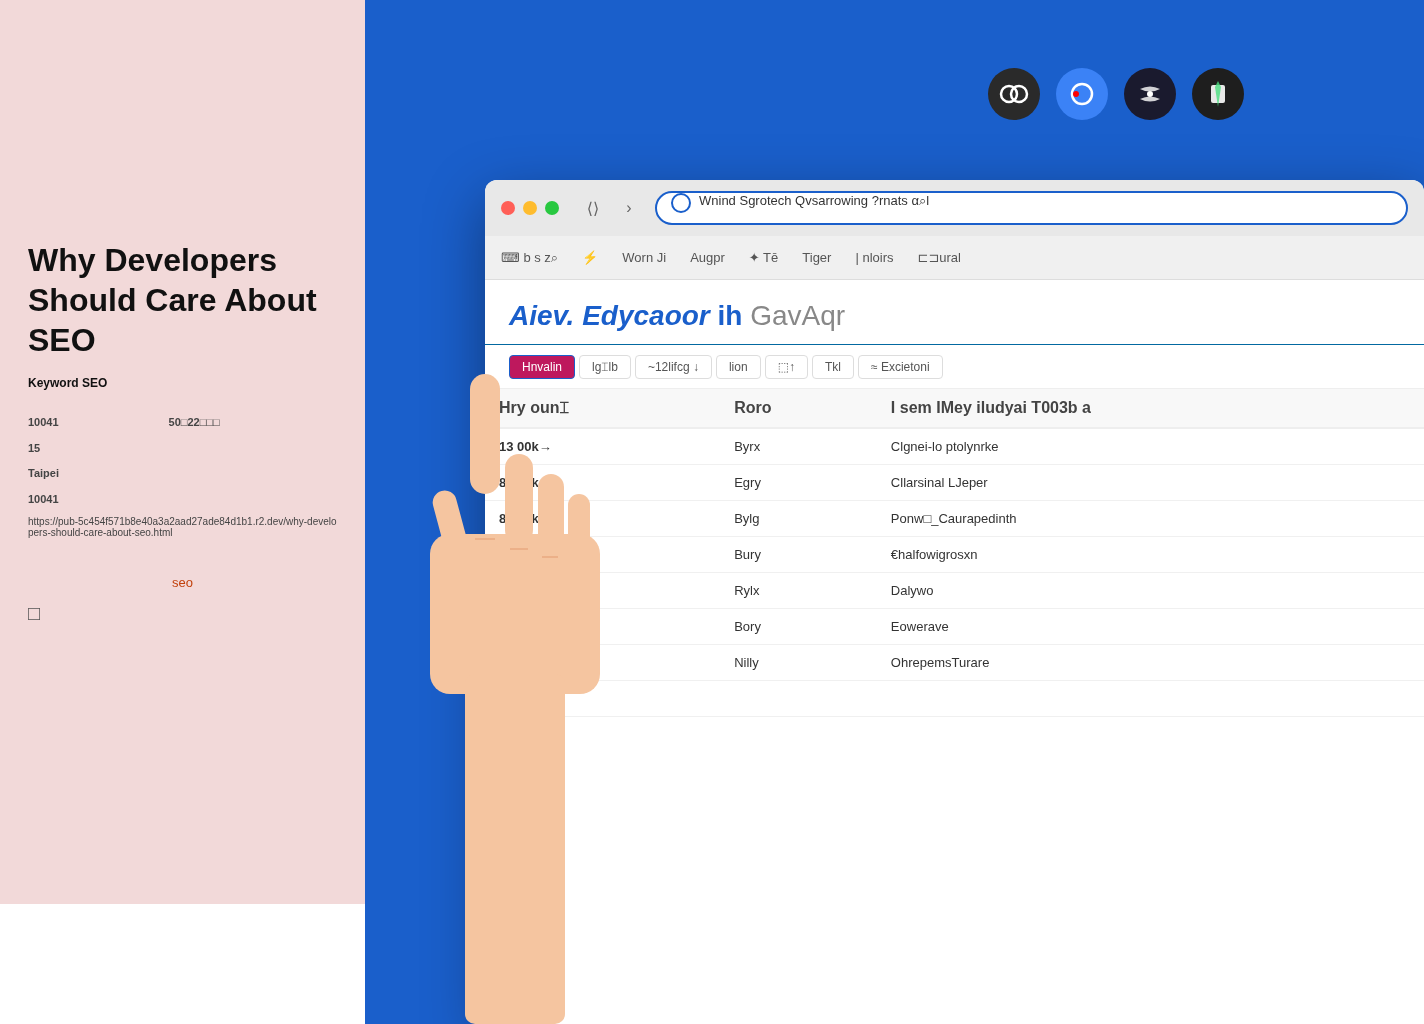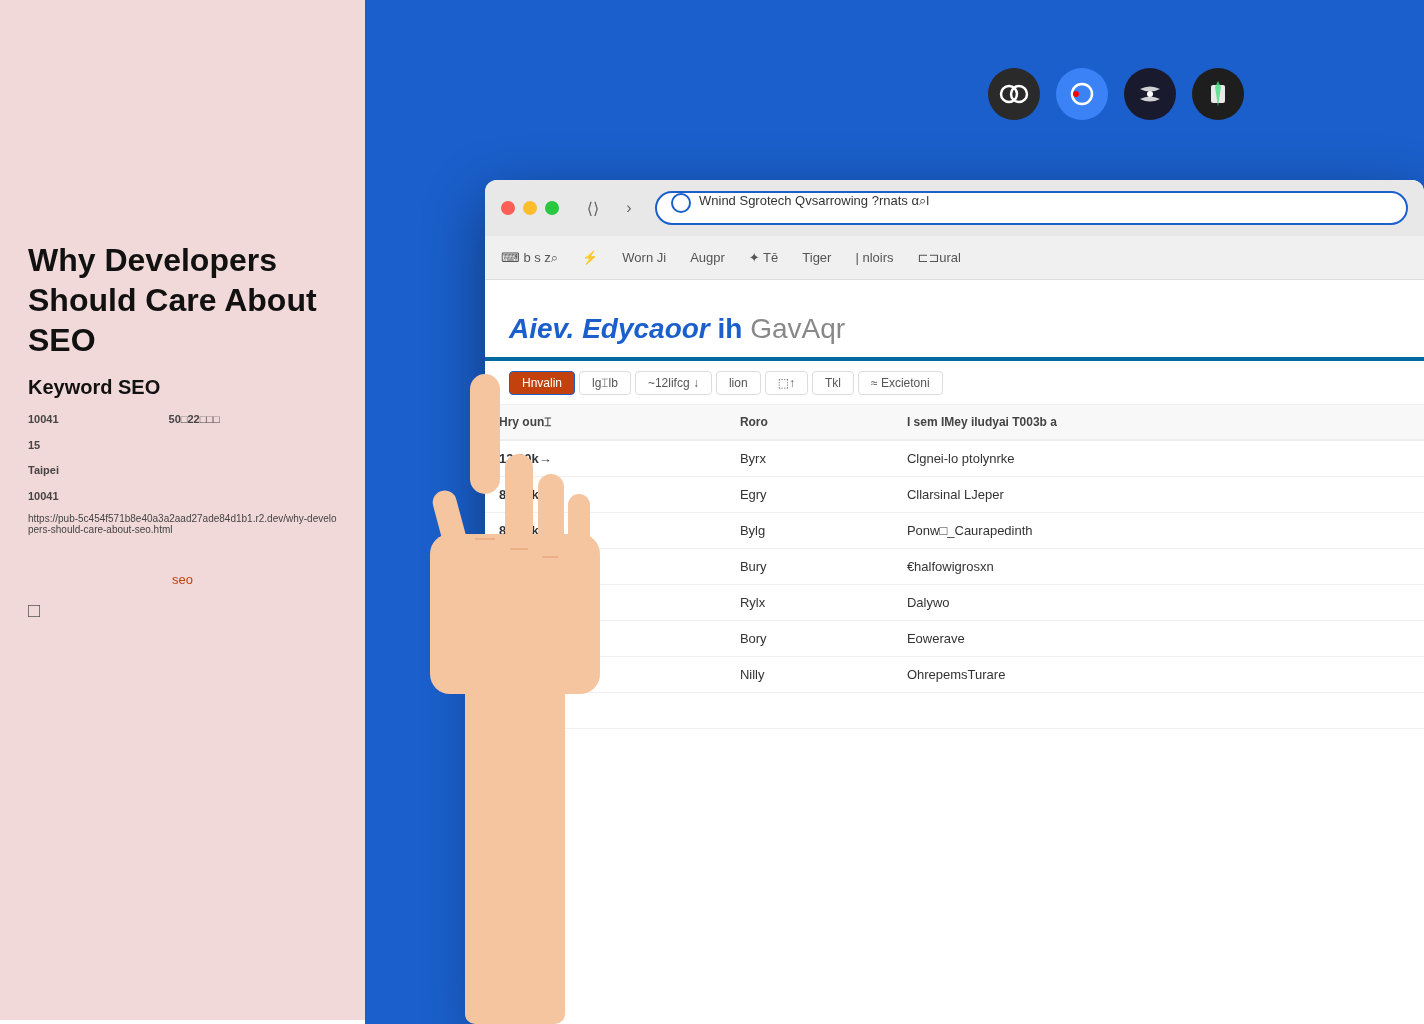--- a/index.html
+++ b/index.html
@@ -9,42 +9,42 @@
       overflow: hidden;
       display: flex;
       font-family: -apple-system, BlinkMacSystemFont, 'Segoe UI', sans-serif;
     }
 
     
     .left-panel {
       width: 365px;
       min-width: 365px;
       background: #f2d9d9;
-      height: 1020px;
+      height: 904px;
       padding: 40px 28px;
       display: flex;
       flex-direction: column;
       gap: 8px;
       position: relative;
     }
 
     .left-panel .article-title {
       font-size: 32px;
       font-weight: 700;
       color: #111;
       line-height: 1.25;
       margin-bottom: 8px;
       margin-top: 200px;
     }
 
     .left-panel .keyword-label {
-      font-size: 20px;
+      font-size: 12px;
       font-weight: 600;
       color: #111;
-      margin-bottom: 4px;
+      margin-bottom: 16px;
     }
 
     .left-panel .meta-info {
       font-size: 11px;
       color: #444;
       line-height: 1.6;
       font-weight: bold;
     }
 
     .left-panel .url-info {
@@ -206,22 +206,22 @@
     }
 
     
     .browser-content {
       background: white;
       height: calc(100% - 100px);
       overflow: hidden;
     }
 
     .content-header {
-      padding: 33px 24px 12px;
-      border-bottom: 4px solid #0369a1;
+      padding: 20px 24px 12px;
+      border-bottom: 1px solid #0369a1;
     }
 
     .content-title {
       font-size: 28px;
       font-weight: 700;
       color: #1a5fcb;
     }
 
     .content-title span {
       color: #333;
@@ -233,21 +233,21 @@
       border-collapse: collapse;
     }
 
     .data-table thead tr {
       background: #f8f8f8;
       border-bottom: 2px solid #eee;
     }
 
     .data-table thead th {
       padding: 10px 14px;
-      font-size: 12px;
+      font-size: 16px;
       color: #444;
       font-weight: 600;
       text-align: left;
       white-space: nowrap;
     }
 
     .data-table tbody tr {
       border-bottom: 1px solid #f0f0f0;
     }
 
@@ -296,21 +296,21 @@
       padding: 4px 12px;
       font-size: 12px;
       color: #555;
       border: 1px solid #ddd;
       border-radius: 4px;
       cursor: pointer;
       white-space: nowrap;
     }
 
     .filter-tab.active-filter {
-      background: #c2410c;
+      background: #be185d;
       color: white;
       border-color: #1a5fcb;
     }
   </style>
 </head>
 <body>
 
 <div class="left-panel">
   <div class="article-title">Why Developers Should Care About SEO</div>
   <div class="keyword-label">Keyword SEO</div>

